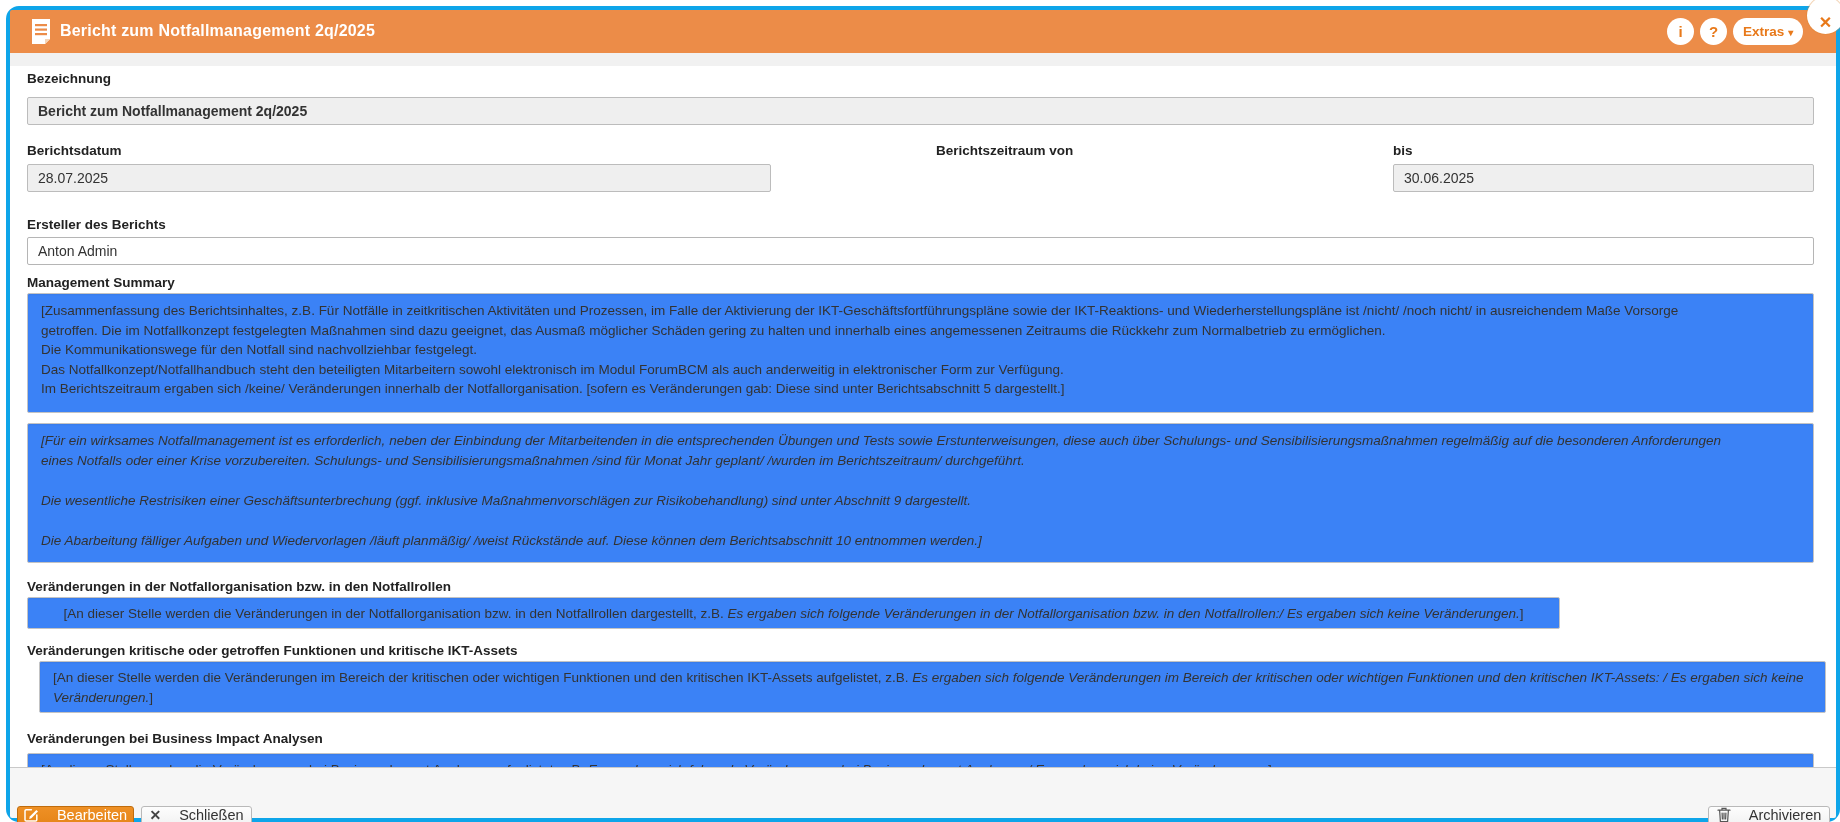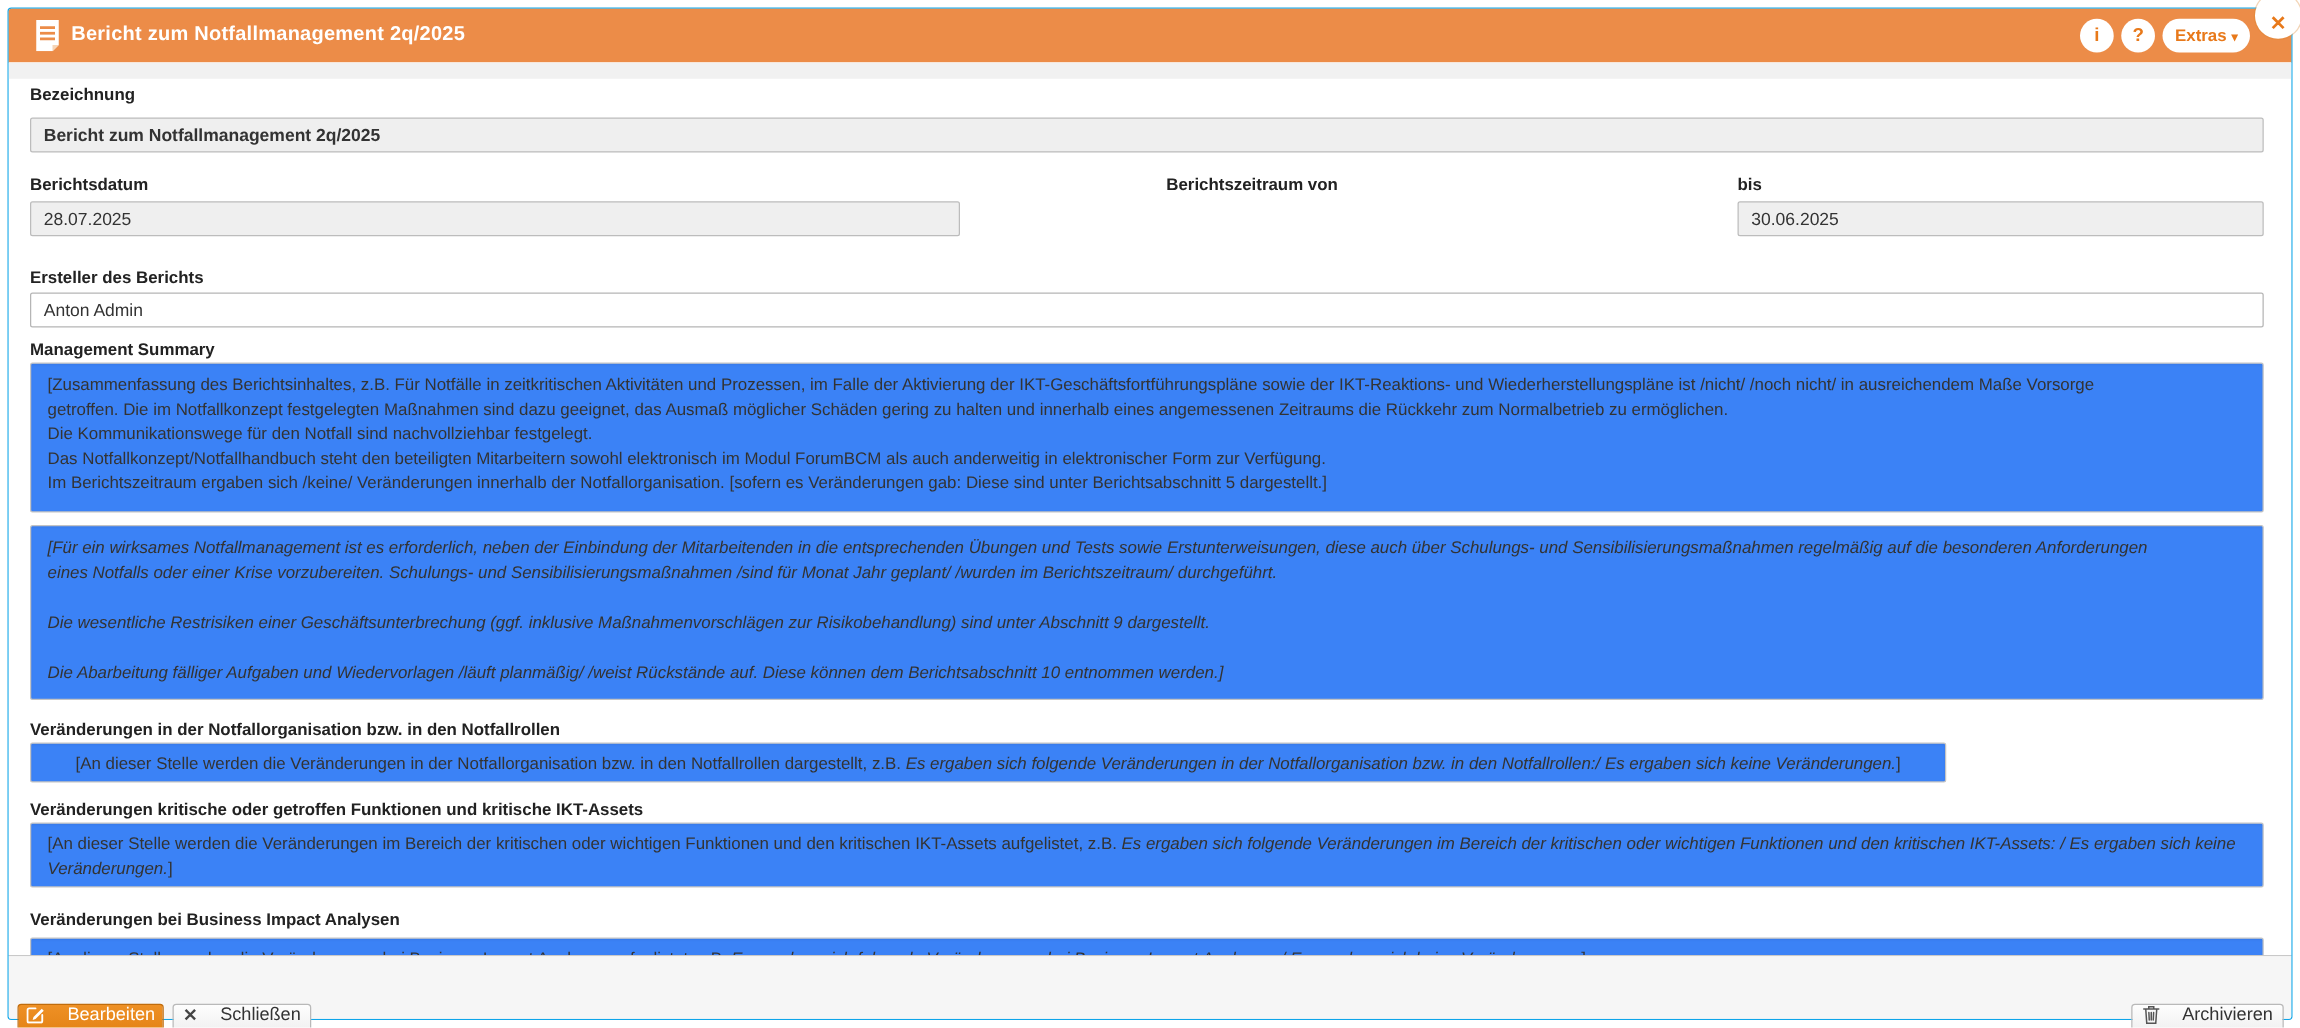--- a/index.html
+++ b/index.html
@@ -4,21 +4,21 @@
 <style>
   html,body { margin:0; padding:0; }
   body {
     width:1840px; height:822px; overflow:hidden; position:relative;
     background:#ffffff;
     font-family:"Liberation Sans", sans-serif;
     -webkit-font-smoothing:antialiased;
   }
   .dialog {
     position:absolute; left:6px; top:6px; width:1826px; height:808px;
-    background:#ffffff; border:1px solid #0ea5e9; border-radius:3px;
+    background:#ffffff; border:4px solid #0ea5e9; border-radius:13px;
     box-sizing:content-box;
   }
   
   .header {
     position:absolute; left:0; top:0; right:0; height:43px;
     background:#ec8c48; border-radius:2px 2px 0 0;
   }
   .doc-icon { position:absolute; left:21px; top:9px; width:20px; height:25px; }
   .title {
     position:absolute; left:50px; top:12px;
@@ -81,21 +81,21 @@
   .lbl-bis         { left:1383px; top:90px; }
   .fld-bis         { left:1383px; top:111px; width:421px; }
   .lbl-ersteller   { left:17px; top:164px; }
   .fld-ersteller   { left:17px; top:184px; width:1787px; }
   .lbl-summary     { left:17px; top:222px; }
   .ta-block1       { left:17px; top:240px; width:1787px; height:120px; }
   .ta-block2       { left:17px; top:370px; width:1787px; height:140px; line-height:20px; }
   .lbl-rollen      { left:17px; top:526px; }
   .ta-rollen       { left:17px; top:544px; width:1533px; height:32px; padding-top:6px;text-align:center; }
   .lbl-ikt         { left:17px; top:590px; }
-  .ta-ikt          { left:17px; top:608px; width:1787px; height:52px; padding-top:6px; }
+  .ta-ikt          { left:29px; top:608px; width:1787px; height:52px; padding-top:6px; }
   .lbl-bia         { left:17px; top:678px; }
   .ta-bia          { left:17px; top:700px; width:1787px; height:40px; padding-top:6px; }
   
   .footer {
     position:absolute; left:0; right:0; bottom:0; height:50px;
     background:#f6f6f6; border-top:1px solid #c9c9c9; border-radius:0 0 2px 2px;
   }
   .btn {
     position:absolute; top:7px; height:34px; box-sizing:border-box;
     display:flex; align-items:flex-start; justify-content:center; gap:18px;

